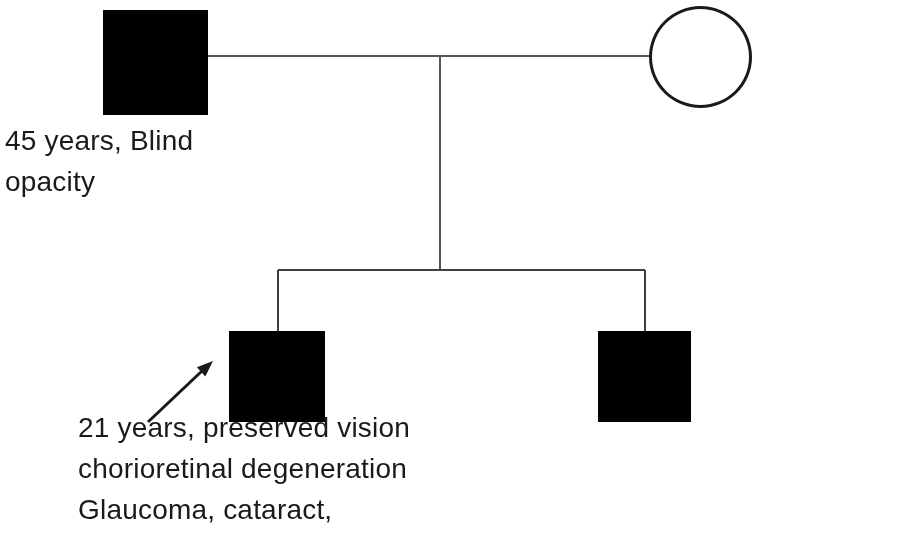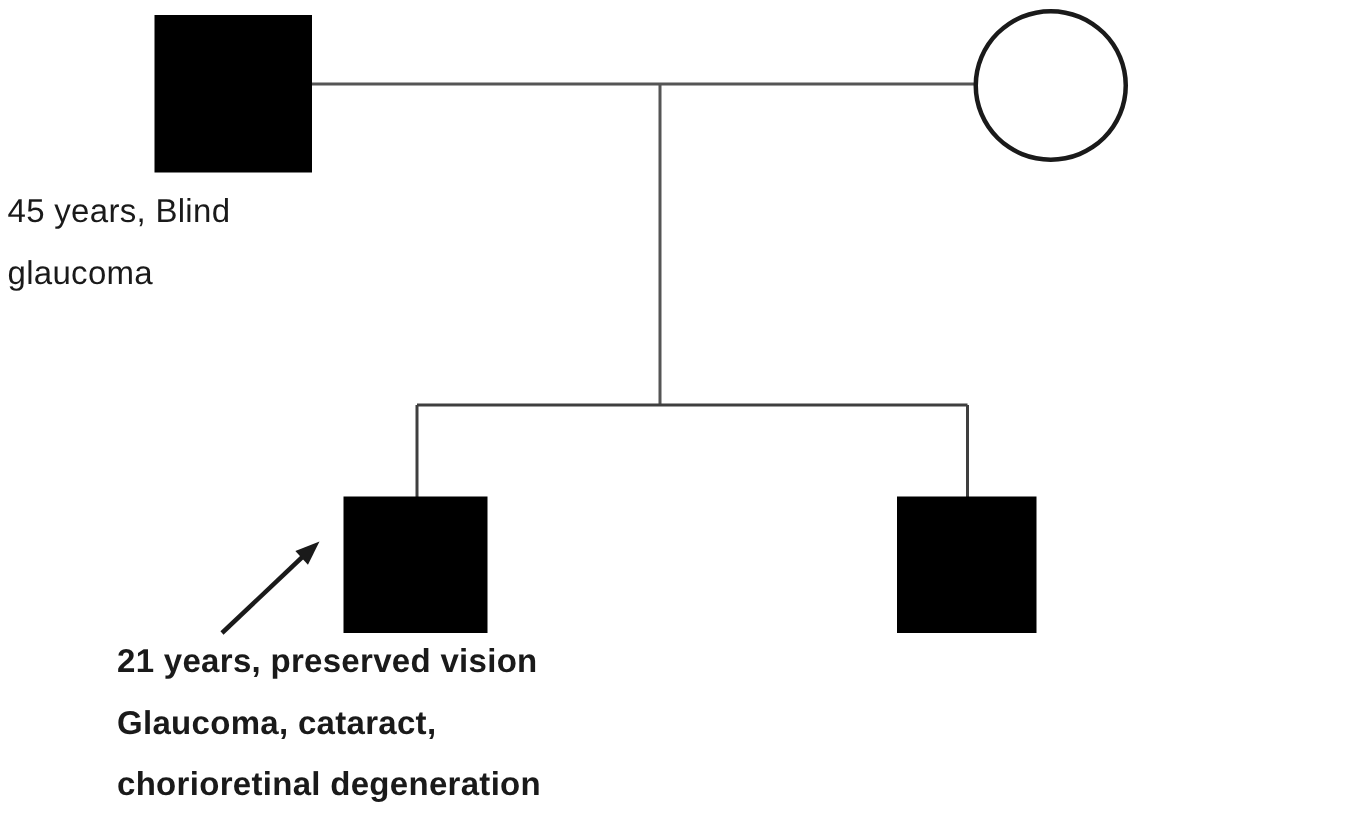--- a/index.html
+++ b/index.html
@@ -34,27 +34,27 @@
     border: 3px solid #1a1a1a;
     border-radius: 50%;
   }
   .node-father   { left: 103px; top: 10px;  width: 105px; height: 105px; }
   .node-mother   { left: 649px; top: 6px;   width: 103px; height: 102px; }
   .node-son1     { left: 229px; top: 331px; width: 96px;  height: 91px;  }
   .node-son2     { left: 598px; top: 331px; width: 93px;  height: 91px;  }
   .label {
     position: absolute;
     color: #1a1a1a;
-    font-size: 22px;
+    font-size: 28px;
     line-height: 41px;
     white-space: nowrap;
     letter-spacing: 0.2px;
   }
   .label-father { left: 5px;   top: 120px; }
-  .label-son1   { left: 78px;  top: 420px; font-weight: bold; }
+  .label-son1   { left: 78px;  top: 407px; }
   .label-son2   { left: 555px; top: 423px; }
 </style>
 </head>
 <body>
 
 <div class="canvas">
 
   <svg class="connectors" width="910" height="546" viewBox="0 0 910 546" xmlns="http://www.w3.org/2000/svg">
 
     <line x1="207" y1="56" x2="650" y2="56" stroke="#555555" stroke-width="2"></line>
@@ -74,23 +74,23 @@
   </svg>
 
   <div class="node square-filled node-father"></div>
   <div class="node circle-open node-mother"></div>
 
   <div class="node square-filled node-son1"></div>
   <div class="node square-filled node-son2"></div>
 
   <div class="label label-father">
     <div>45 years, Blind</div>
-    <div>glaucoma</div>
+    <div>opacity</div>
   </div>
 
   <div class="label label-son1">
     <div>21 years, preserved vision</div>
+    <div>chorioretinal degeneration</div>
     <div>Glaucoma, cataract,</div>
-    <div>chorioretinal degeneration</div>
   </div>
 
 
 </div>
 
 </body></html>

